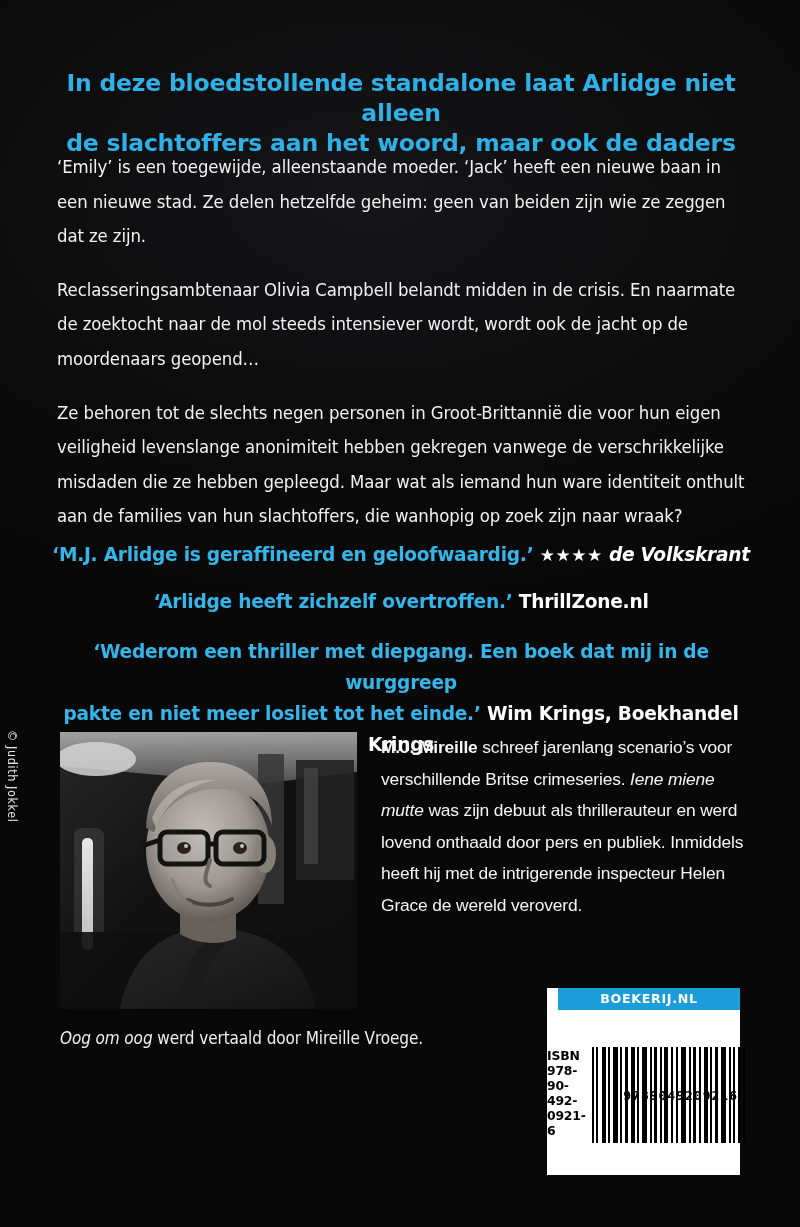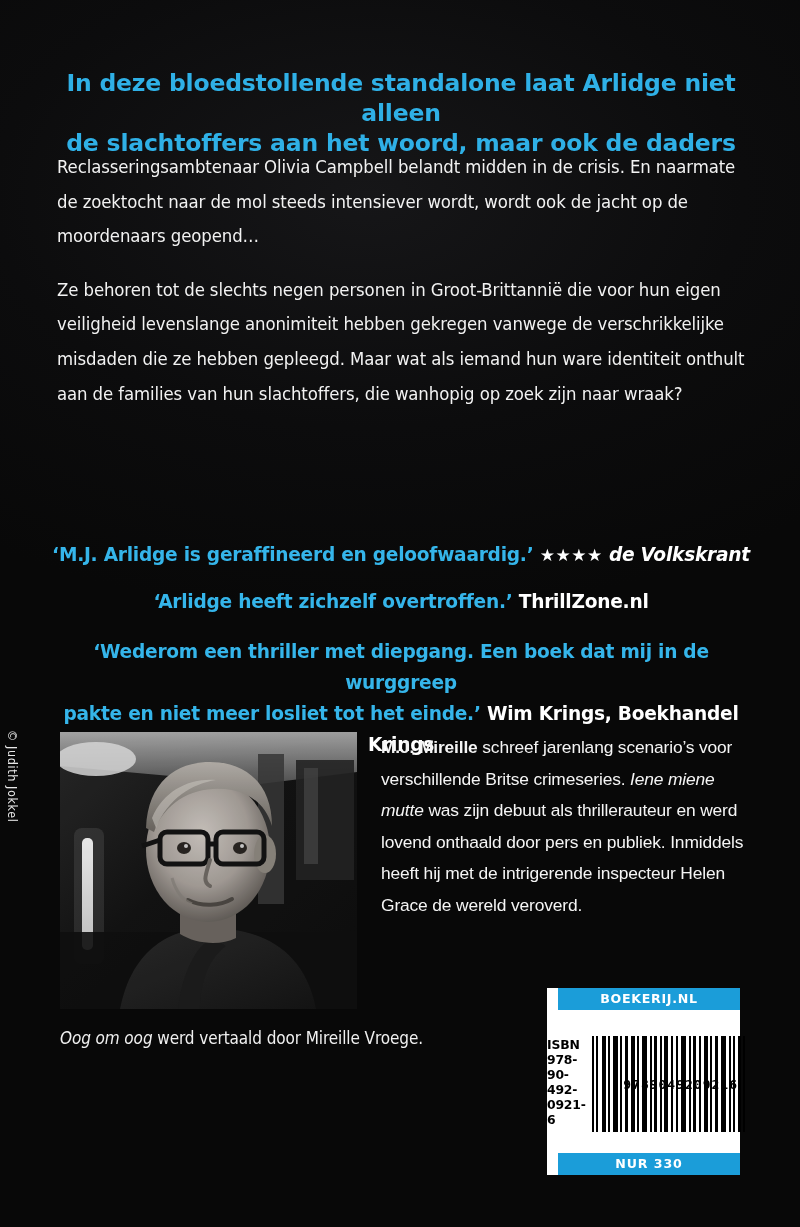--- a/index.html
+++ b/index.html
@@ -160,20 +160,21 @@
 
 <div class="page">
   <div class="inner">
 
     <div class="headline">
       <div>In deze bloedstollende standalone laat Arlidge niet alleen</div>
       <div>de slachtoffers aan het woord, maar ook de daders</div>
     </div>
 
     <div class="body-col">
+      <p>‘Emily’ is een toegewijde, alleenstaande moeder. ‘Jack’ heeft een nieuwe baan in een nieuwe stad. Ze delen hetzelfde geheim: geen van beiden zijn wie ze zeggen dat ze zijn.</p>
       <p>Reclasseringsambtenaar Olivia Campbell belandt midden in de crisis. En naarmate de zoektocht naar de mol steeds intensiever wordt, wordt ook de jacht op de moordenaars geopend…</p>
       <p>Ze behoren tot de slechts negen personen in Groot-Brittannië die voor hun eigen veiligheid levenslange anonimiteit hebben gekregen vanwege de verschrikkelijke misdaden die ze hebben gepleegd. Maar wat als iemand hun ware identiteit onthult aan de families van hun slachtoffers, die wanhopig op zoek zijn naar wraak?</p>
     </div>
 
     <div class="quotes">
 
       <div class="quote q1">
         <span class="q-text">‘M.J. Arlidge is geraffineerd en geloofwaardig.’</span>
         <span class="stars">★★★★</span>
         <span class="q-src ital">de Volkskrant</span>
@@ -311,17 +312,16 @@
           <span style="left:141px;width:2px"></span>
           <span style="left:146px;width:3px"></span>
           <span style="left:151px;width:2px"></span>
         </div>
         <div class="bc-digits">
           <span>9</span>
           <span>789049</span>
           <span>209216</span>
         </div>
       </div>
-      <div class="bc-bar bc-bottom">NUR 330</div>
     </div>
 
   </div>
 </div>
 
 </body></html>

